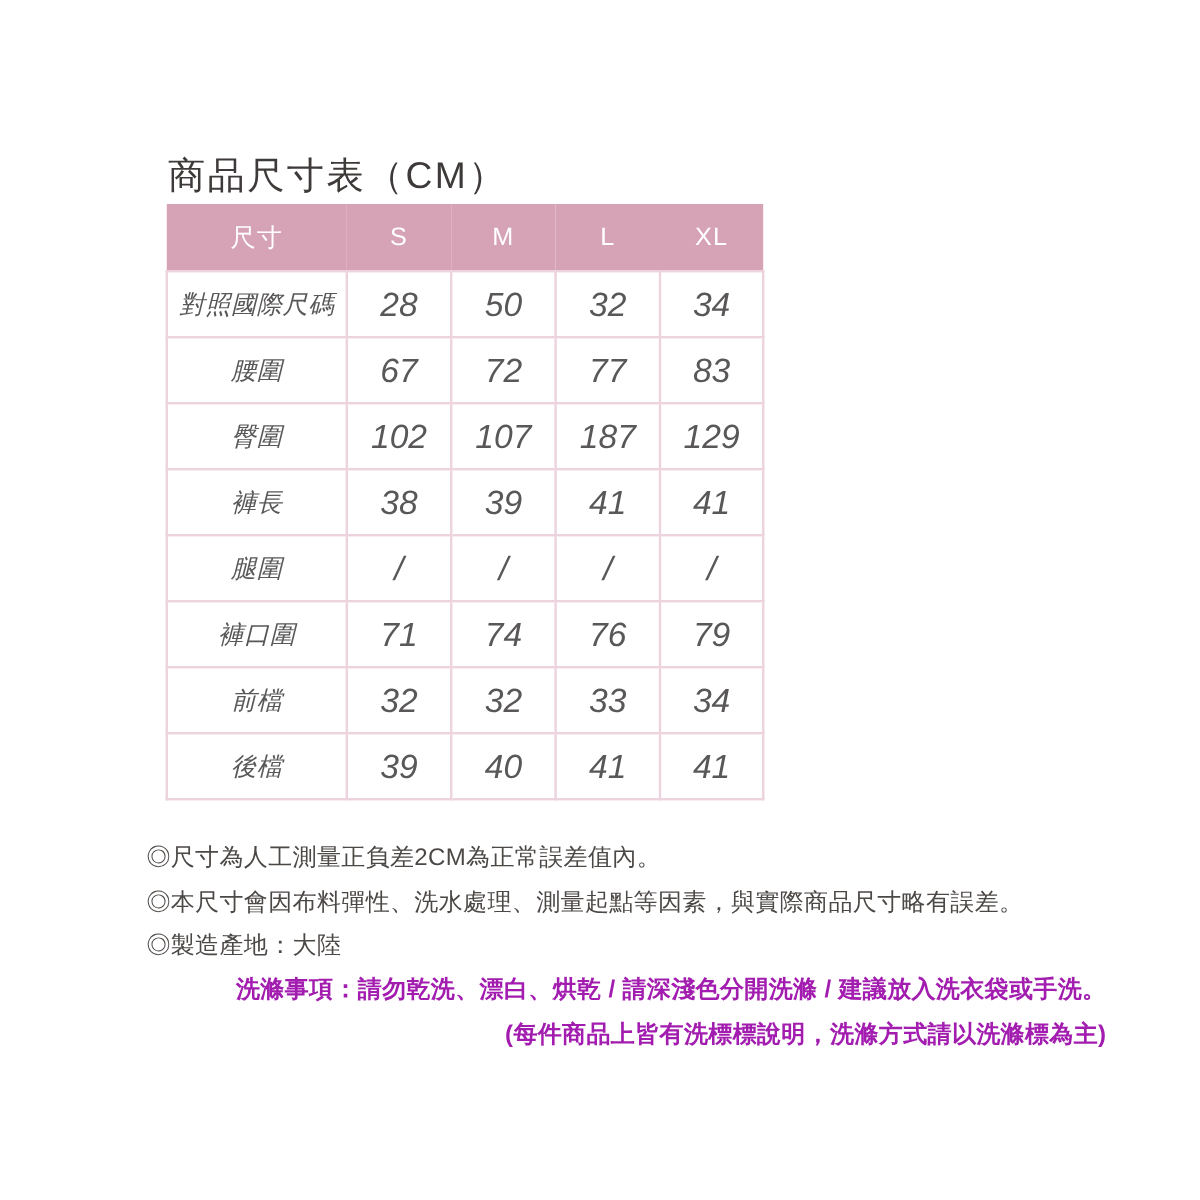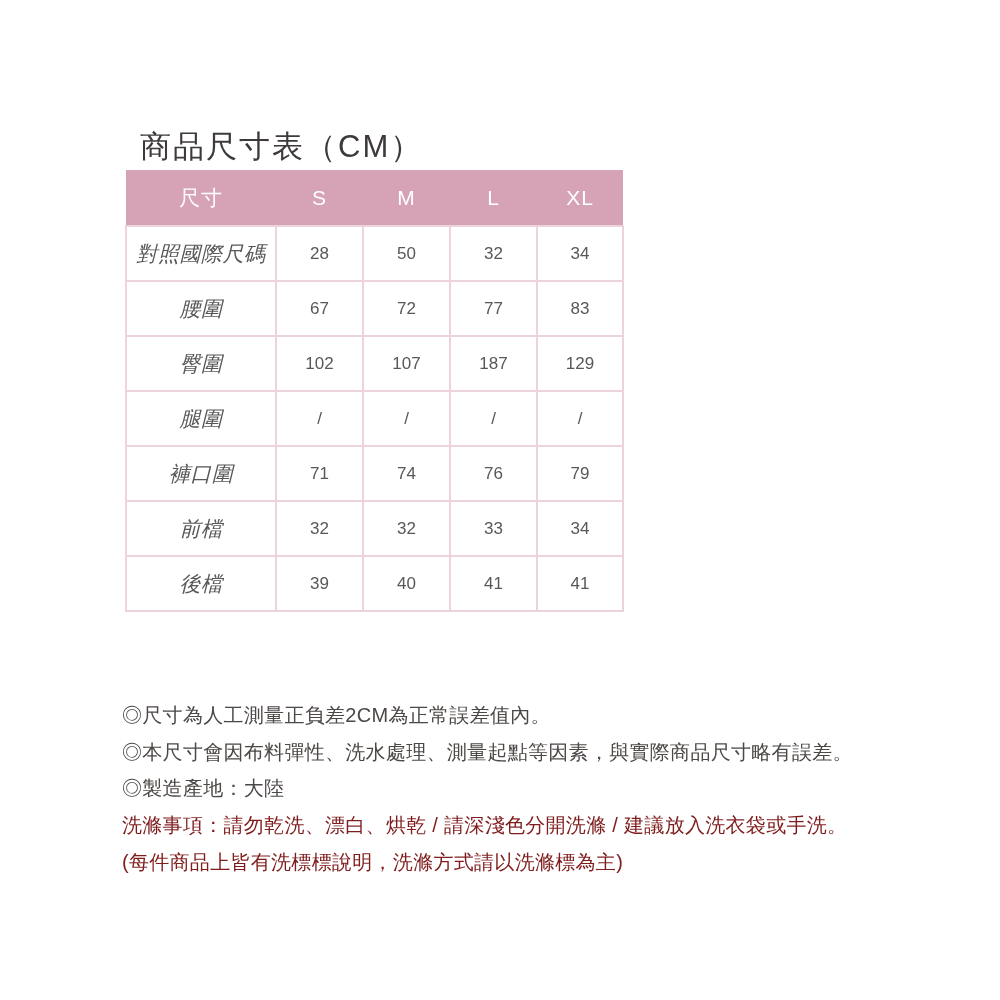--- a/index.html
+++ b/index.html
@@ -17,21 +17,21 @@
     top: 110px;
     margin: 16px;
     font-size: 31px;
     font-weight: 500;
     color: #3e3a39;
     letter-spacing: 2px;
     white-space: nowrap;
   }
   table.size-table {
     position: absolute;
-    left: 125px;
+    left: 138px;
     top: 170px;
     width: 497px;
     border-collapse: collapse;
     table-layout: fixed;
   }
   table.size-table thead th {
     background: #d6a2b6;
     border: none;
     height: 53px;
     color: #ffffff;
@@ -45,38 +45,38 @@
   table.size-table tbody td {
     border: 2px solid #ecd3dd;
     height: 51px;
     background: #ffffff;
     color: #595757;
     font-weight: normal;
     text-align: center;
     vertical-align: middle;
   }
   table.size-table tbody th { font-size: 21px; letter-spacing: 0.5px; font-style: italic; }
-  table.size-table tbody td { font-size: 17px; }
+  table.size-table tbody td { font-size: 28px; font-style: italic; }
   .notes {
     position: absolute;
     left: 122px;
     top: 665px;
     width: 800px;
     margin-top: 32px;
   }
   .note {
     margin: 0;
     font-size: 20px;
     line-height: 36.7px;
     color: #4c4846;
     letter-spacing: 0.3px;
     white-space: nowrap;
   }
   .note.red { color: #dc4750; }
-  .note.bold { font-weight: normal; color: #7f1d1d; }
+  .note.bold { font-weight: bold; color: #a21caf; text-align: right; }
 </style>
 </head>
 <body>
 
 <div class="page">
 
   <h1 class="title">商品尺寸表（CM）</h1>
 
   <table class="size-table">
     <colgroup>
@@ -111,20 +111,27 @@
         <td>83</td>
       </tr>
       <tr>
         <th>臀圍</th>
         <td>102</td>
         <td>107</td>
         <td>187</td>
         <td>129</td>
       </tr>
       <tr>
+        <th>褲長</th>
+        <td>38</td>
+        <td>39</td>
+        <td>41</td>
+        <td>41</td>
+      </tr>
+      <tr>
         <th>腿圍</th>
         <td>/</td>
         <td>/</td>
         <td>/</td>
         <td>/</td>
       </tr>
       <tr>
         <th>褲口圍</th>
         <td>71</td>
         <td>74</td>

